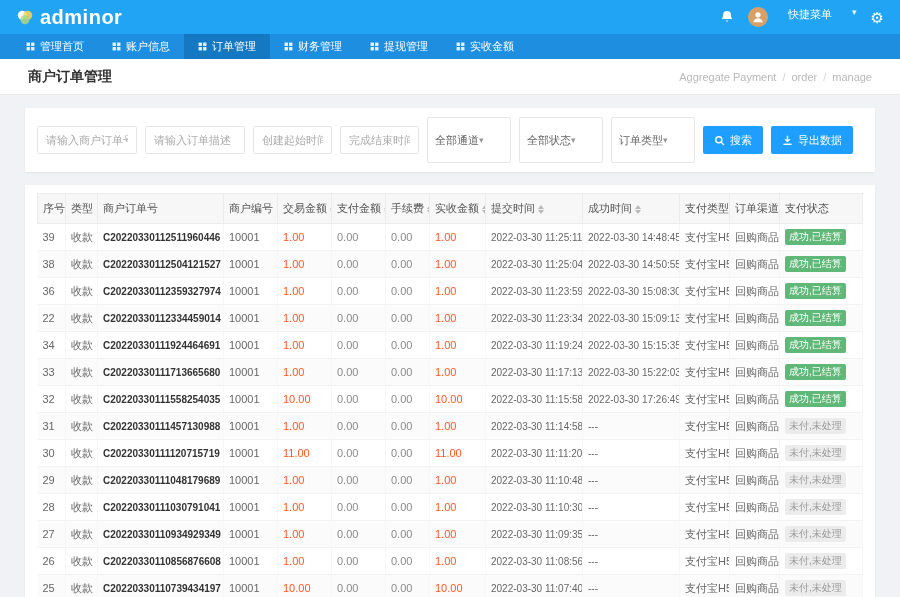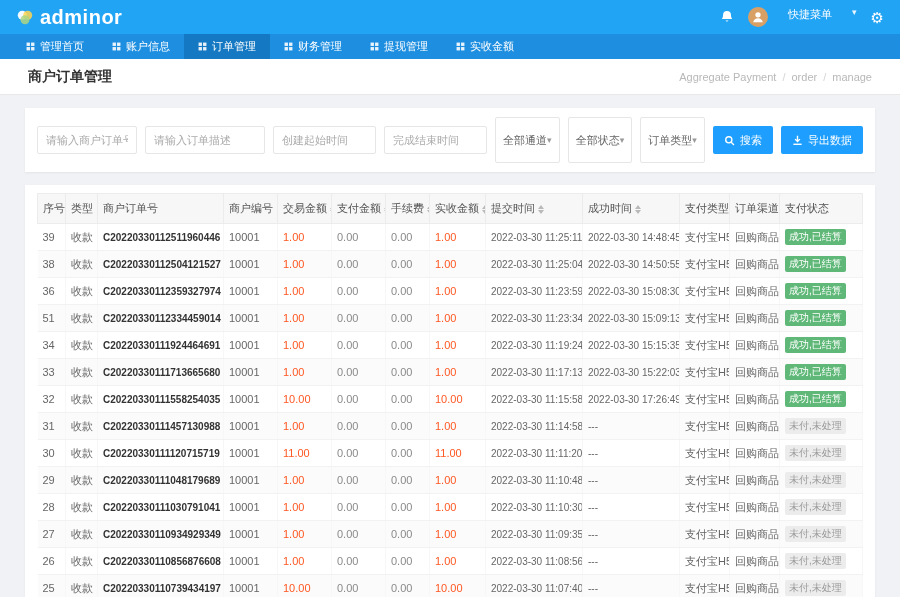--- a/index.html
+++ b/index.html
@@ -45,21 +45,21 @@
   
   .content { flex:1; display:flex; flex-direction:column; padding:13px 25px 0; overflow:hidden; }
   .card { background:#fff; box-shadow:0 1px 2px rgba(0,0,0,.06); }
   .filter-card { flex:0 0 auto; padding:9px 12px; display:flex; align-items:center; gap:8px; }
   .f-input {
     height:28px; border:1px solid #e6e6e6; border-radius:2px; background:#fff;
     font-size:11px; color:#666; padding:0 8px; outline:none;
     font-family:"Liberation Sans","DejaVu Sans",sans-serif;
   }
   .f-input::placeholder { color:#aaa; }
-  .w-order { width:100px; } .w-desc { width:120px; } .w-time { width:103px; }
+  .w-order { width:100px; } .w-desc { width:100px; } .w-time { width:79px; }
   .select {
     height:46px; width:84px; border:1px solid #e6e6e6; border-radius:2px; background:#fff;
     display:flex; align-items:center; 
     font-size:11px; color:#666; padding:2px 7px; cursor:pointer; white-space:nowrap;
   }
   .select .caret { color:#999; }
   .btn {
     height:28px; border:none; border-radius:2px; background:#1E9FFF; color:#fff;
     font-size:11px; display:flex; align-items:center; gap:5px; padding:0 11px; cursor:pointer;
     font-family:"Liberation Sans","DejaVu Sans",sans-serif; white-space:nowrap;
@@ -342,21 +342,21 @@
             <td class="muted cell-pay_amount">0.00</td>
             <td class="muted cell-fee">0.00</td>
             <td class="amt cell-real_amount">1.00</td>
             <td class="cell-submit_time">2022-03-30 11:23:59</td>
             <td class="cell-success_time">2022-03-30 15:08:30</td>
             <td class="cell-pay_type">支付宝H5</td>
             <td class="cell-channel">回购商品</td>
             <td><span class="badge badge-success">成功,已结算</span></td>
           </tr>
           <tr>
-            <td class="cell-no">51</td>
+            <td class="cell-no">22</td>
             <td class="cell-type">收款</td>
             <td class="order-no cell-order_no">C20220330112334459014</td>
             <td class="cell-merchant_no">10001</td>
             <td class="amt cell-trade_amount">1.00</td>
             <td class="muted cell-pay_amount">0.00</td>
             <td class="muted cell-fee">0.00</td>
             <td class="amt cell-real_amount">1.00</td>
             <td class="cell-submit_time">2022-03-30 11:23:34</td>
             <td class="cell-success_time">2022-03-30 15:09:13</td>
             <td class="cell-pay_type">支付宝H5</td>

